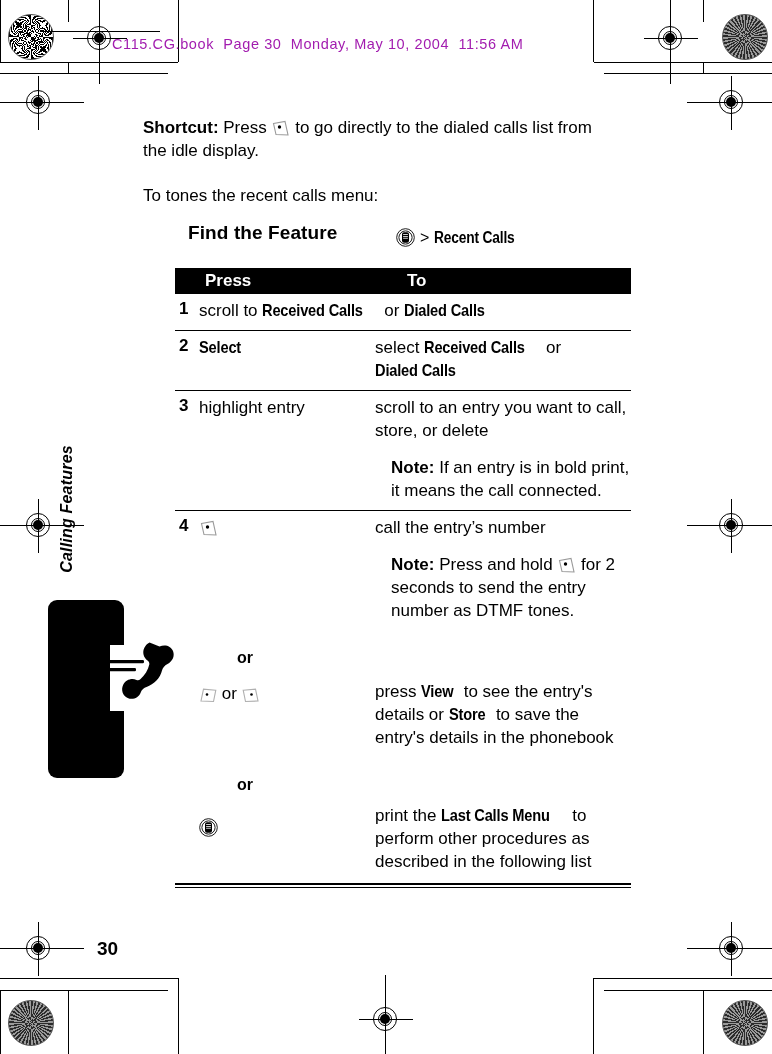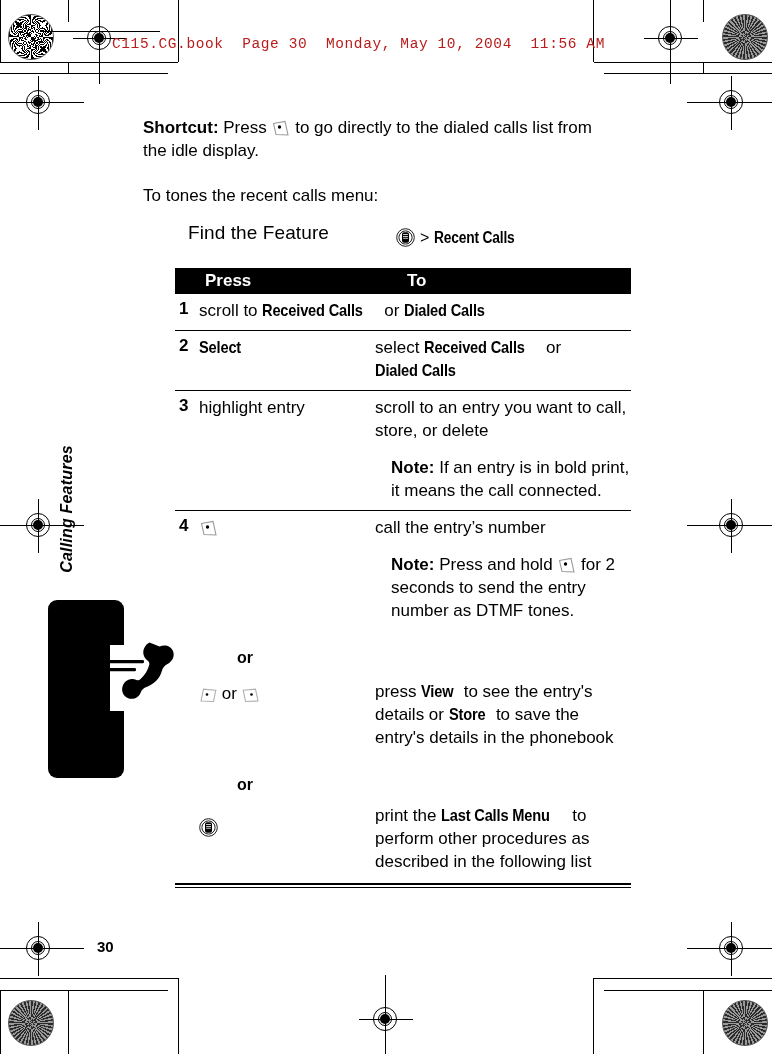--- a/index.html
+++ b/index.html
@@ -57,24 +57,24 @@
       repeating-conic-gradient(#2b2b2b 0deg 5deg, #9a9a9a 5deg 10deg);
   }
 
   .cropline { position: absolute; background: #000; }
 
   
   .header-rule { position: absolute; background: #000; height: 1px; }
   .doc-header {
     position: absolute;
     left: 112px; top: 36px;
-    font-family: Liberation Mono, monospace;
+    font-family: Liberation Sans, sans-serif;
     font-size: 14.5px;
     letter-spacing: 0.6px;
-    color: #b91c1c;
+    color: #a21caf;
     white-space: pre;
   }
 
   
   .side-label {
     position: absolute;
     left: -23px; top: 500px;
     width: 180px;
     transform: rotate(-90deg);
     transform-origin: center center;
@@ -114,21 +114,21 @@
     font-family: "Liberation Sans Narrow", "Liberation Sans", sans-serif;
     transform: scaleX(0.86);
     display: inline-block;
     transform-origin: left center;
     letter-spacing: -0.2px;
   }
 
   
   .fft-label {
     position: absolute; left: 188px; top: 222px;
-    font-size: 19px; font-weight: normal;
+    font-size: 19px; font-weight: bold;
     font-family: "Liberation Sans Narrow", "Liberation Sans", sans-serif;
     letter-spacing: 0.1px;
   }
   .fft-path {
     position: absolute; left: 396px; top: 228px;
     font-size: 16px;
     display: flex; align-items: center; gap: 5px;
   }
 
   
@@ -165,21 +165,21 @@
   
   .ic { display: inline-block; vertical-align: -4px; }
 
   .ic-menu { width: 19px; height: 19px; position: relative; }
   .ic-send { width: 19px; height: 17px; position: relative; }
   .ic-soft { width: 18px; height: 15px; position: relative; }
 
   
   .pagenum {
     position: absolute; left: 97px; top: 938px;
-    font-size: 15px; font-weight: bold; text-align: center;
+    font-size: 19px; font-weight: bold; text-align: center;
   }
 </style>
 </head>
 <body>
 
 <div class="mark-layer">
 
   <div class="cropline" style="left:0;top:62px;width:178px;height:1px;"></div>
   <div class="cropline" style="left:178px;top:0;width:1px;height:62px;"></div>
   <div class="cropline" style="left:0;top:73px;width:168px;height:1px;"></div>

